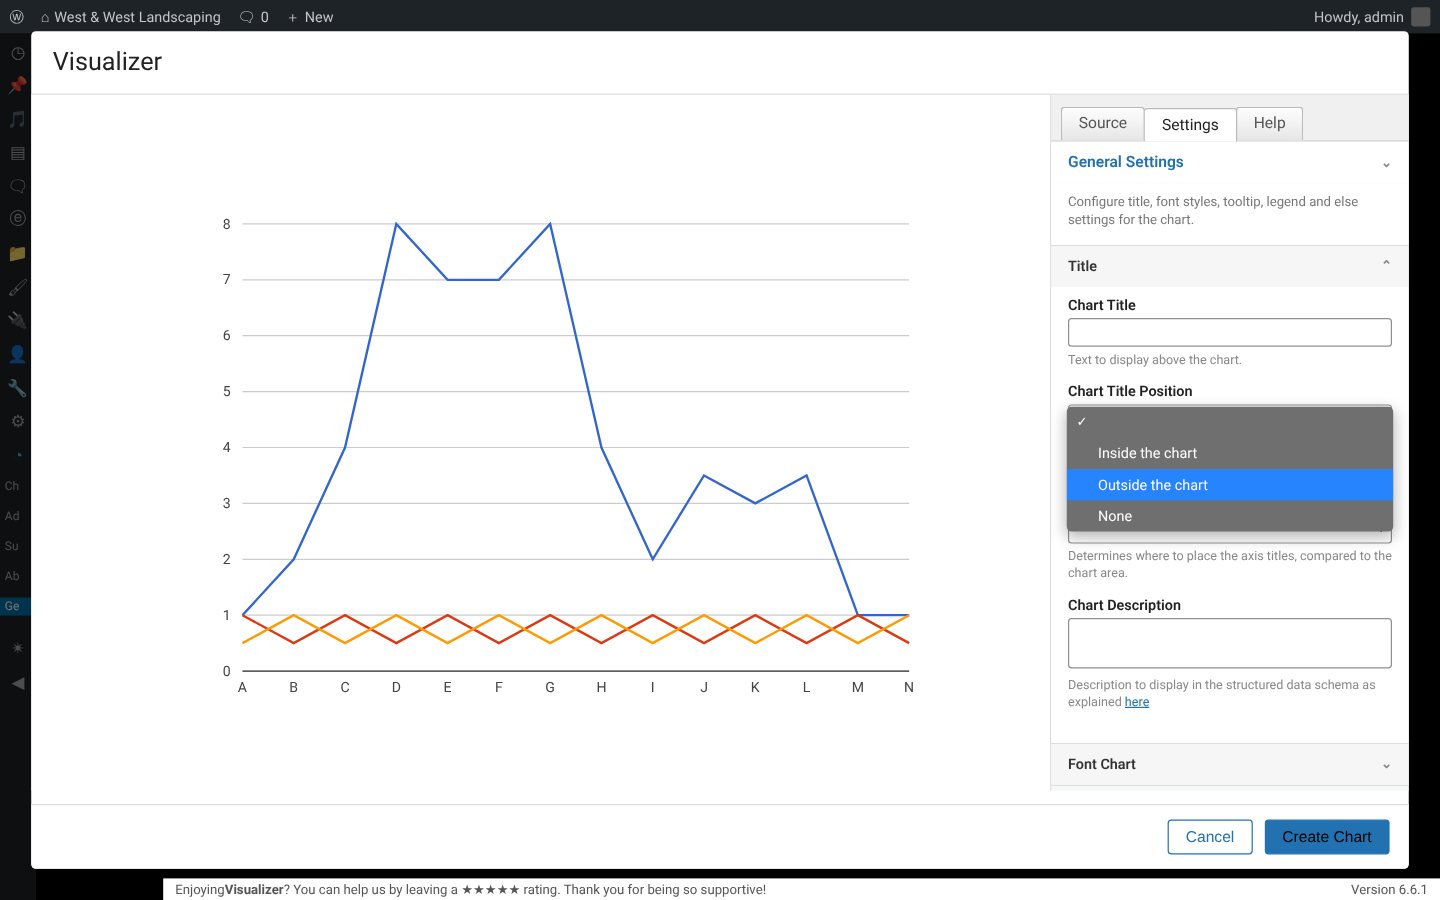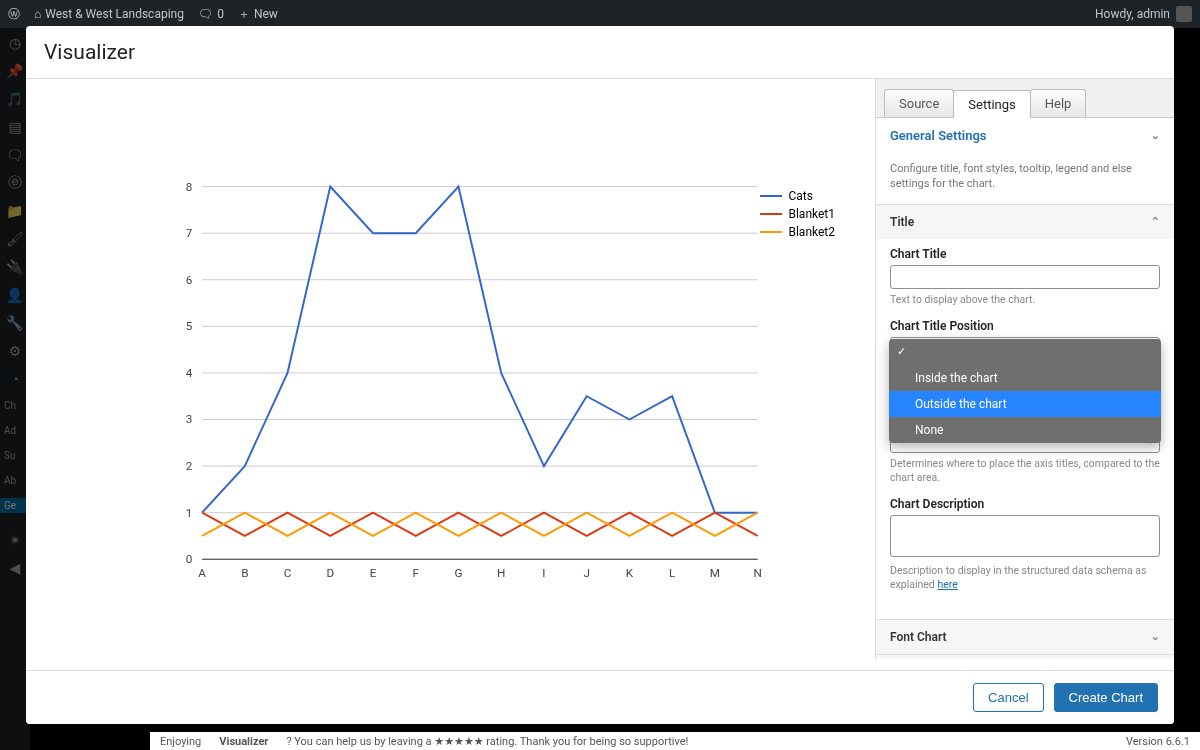--- a/index.html
+++ b/index.html
@@ -21,21 +21,21 @@
 
 .modal-back { position: absolute; inset: 28px 0 0 0; background: rgba(0,0,0,0.55); }
 .modal { position: absolute; left: 26px; right: 26px; top: 26px; bottom: 26px; background: #fff; border-radius: 4px; display: flex; flex-direction: column; overflow:hidden;}
 .modal-header { padding: 14px 18px; border-bottom: 1px solid #ddd; font-size: 21px; font-weight: 400; color: #222; }
 .modal-body { flex: 1; display: flex; overflow: hidden; }
 .chart-pane { flex: 1; position: relative; background: #fff; }
 .side-pane { width: 299px; border-left: 1px solid #ddd; background: #f6f7f7; display: flex; flex-direction: column; overflow:hidden;}
 .modal-footer { border-top: 1px solid #ddd; padding: 12px 16px; display: flex; justify-content: flex-end; gap: 10px; background:#fff;margin-top:11px;}
 .btn { padding: 6px 14px; border-radius: 3px; font-size: 13px; cursor: pointer; border: 1px solid #2271b1; }
 .btn.secondary { background: #fff; color: #2271b1; }
-.btn.primary { background: #2271b1; color: #ffffff; }
+.btn.primary { background: #2271b1; color: #000000; }
 
 
 .s-tabs { display: flex; padding: 10px 8px 0 8px; gap: 0; background:#f0f0f0; border-bottom:1px solid #ccc;}
 .s-tab { padding: 6px 14px; font-size: 13px; background: linear-gradient(#fdfdfd,#e6e6e6); border: 1px solid #bbb; border-bottom:none; color: #555; cursor:pointer; border-radius:3px 3px 0 0; margin-right:-1px;}
 .s-tab.active { background: #fff; color: #222; position:relative; top:1px;}
 
 .panel { border-bottom:1px solid #ddd; }
 .panel-h { padding: 10px 14px; font-size: 13px; font-weight: 600; color: #2271b1; display:flex; align-items:center; justify-content:space-between; background:#fff; cursor:pointer;}
 .panel-h.sub { color:#333; font-weight:600; font-size:12px; background:#f6f6f6;}
 .panel-desc { padding: 8px 14px 12px; font-size: 11px; color: #777; line-height:1.4; background:#fff;}
@@ -58,21 +58,21 @@
 .dd .opt.current::before { content:"✓"; position:absolute; left:8px; top:6px; font-size:11px;}
 .dd .opt.hover { background:#2684ff; }
 
 
 .chart-svg { position:absolute; inset:0; }
 .legend { position:absolute; right:40px; top:110px; font-size:12px;}
 .legend div { display:flex; align-items:center; gap:6px; margin-bottom:4px;}
 .legend .lc { width:22px; height:2px; }
 
 
-.banner { position:absolute; left:150px; right:0; bottom:0; height:18px; background:#fff; font-size:11px; color:#555; display:flex; align-items:center; padding:0 10px;gap:18px;}
+.banner { position:absolute; left:136px; right:0; bottom:0; height:18px; background:#fff; font-size:11px; color:#555; display:flex; align-items:center; padding:0 10px;}
 .banner .v { margin-left:auto;}
 .chev { font-size:11px; color:#888;}
 </style>
 </head>
 <body>
 
 <div class="wp-admin-bar">
   <div class="left">
     <span class="item">ⓦ</span>
     <span class="item">
@@ -154,34 +154,20 @@
           <text x="529.5384615384615" y="509" text-anchor="middle" font-size="12" fill="#444">I</text>
           <text x="573.2307692307693" y="509" text-anchor="middle" font-size="12" fill="#444">J</text>
           <text x="616.9230769230769" y="509" text-anchor="middle" font-size="12" fill="#444">K</text>
           <text x="660.6153846153846" y="509" text-anchor="middle" font-size="12" fill="#444">L</text>
           <text x="704.3076923076924" y="509" text-anchor="middle" font-size="12" fill="#444">M</text>
           <text x="748" y="509" text-anchor="middle" font-size="12" fill="#444">N</text>
           <polyline points="180,443.375 223.69230769230768,395.75 267.38461538461536,300.5 311.0769230769231,110 354.7692307692308,157.625 398.46153846153845,157.625 442.1538461538462,110 485.84615384615387,300.5 529.5384615384615,395.75 573.2307692307693,324.3125 616.9230769230769,348.125 660.6153846153846,324.3125 704.3076923076924,443.375 748,443.375" fill="none" stroke="#3366cc" stroke-width="2"></polyline>
           <polyline points="180,443.375 223.69230769230768,467.1875 267.38461538461536,443.375 311.0769230769231,467.1875 354.7692307692308,443.375 398.46153846153845,467.1875 442.1538461538462,443.375 485.84615384615387,467.1875 529.5384615384615,443.375 573.2307692307693,467.1875 616.9230769230769,443.375 660.6153846153846,467.1875 704.3076923076924,443.375 748,467.1875" fill="none" stroke="#dc3912" stroke-width="2"></polyline>
           <polyline points="180,467.1875 223.69230769230768,443.375 267.38461538461536,467.1875 311.0769230769231,443.375 354.7692307692308,467.1875 398.46153846153845,443.375 442.1538461538462,467.1875 485.84615384615387,443.375 529.5384615384615,467.1875 573.2307692307693,443.375 616.9230769230769,467.1875 660.6153846153846,443.375 704.3076923076924,467.1875 748,443.375" fill="none" stroke="#ff9900" stroke-width="2"></polyline>
         </svg>
-      <div class="legend" id="legend">
-          <div>
-            <span class="lc" style="background:#3366cc"></span>
-            <span>Cats</span>
-          </div>
-          <div>
-            <span class="lc" style="background:#dc3912"></span>
-            <span>Blanket1</span>
-          </div>
-          <div>
-            <span class="lc" style="background:#ff9900"></span>
-            <span>Blanket2</span>
-          </div>
-        </div>
     </div>
 
     <div class="side-pane">
       <div class="s-tabs">
         <div class="s-tab">Source</div>
         <div class="s-tab active">Settings</div>
         <div class="s-tab">Help</div>
       </div>
 
       <div class="panel">

